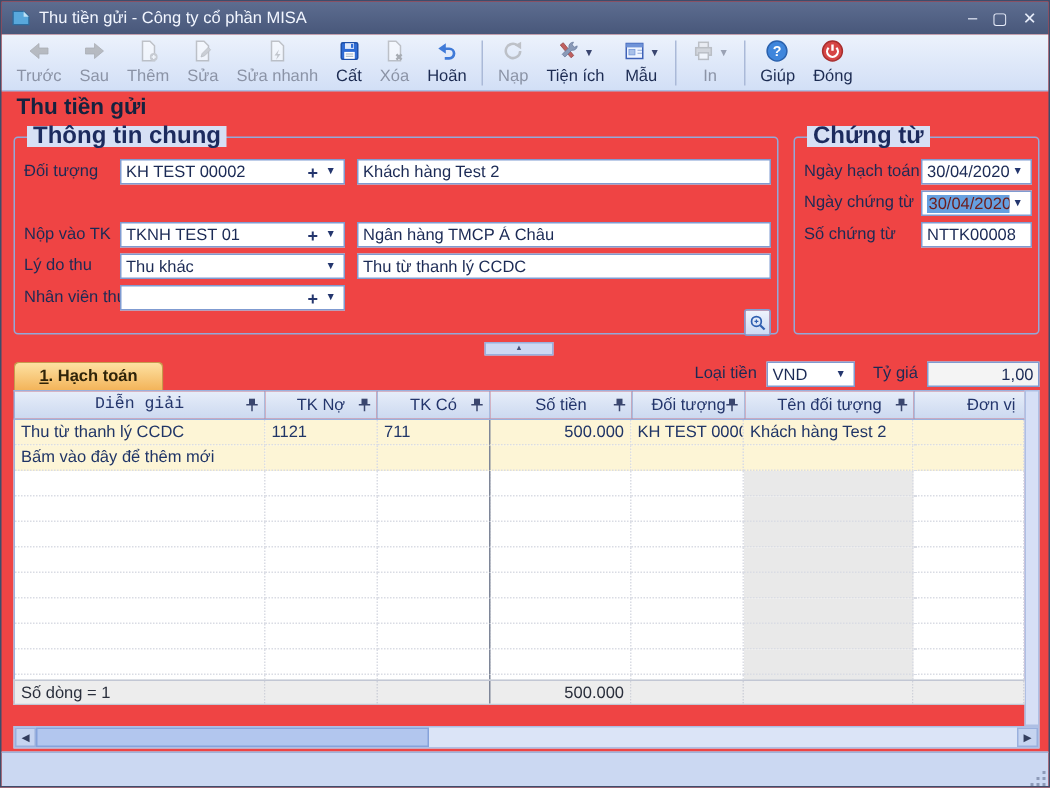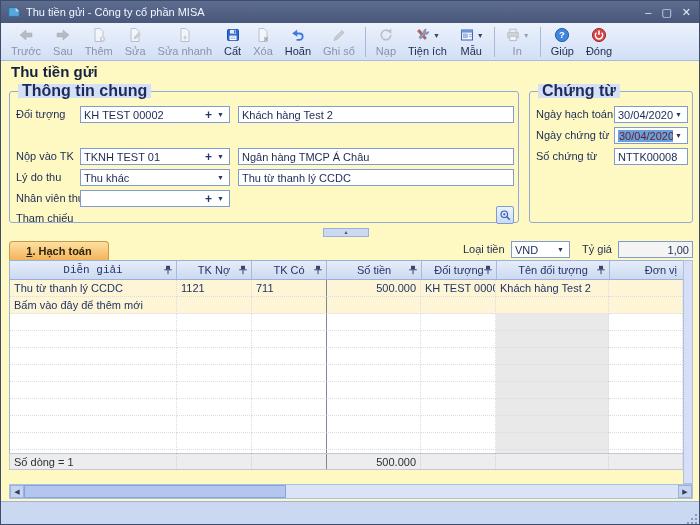--- a/index.html
+++ b/index.html
@@ -1,20 +1,20 @@
 <!DOCTYPE html>
 <html><head>
 <meta charset="utf-8">
 <style>
   html,body{margin:0;padding:0;background:#8a93a8;}
   *{box-sizing:border-box;}
   .window{
     position:relative;width:700px;height:525px;overflow:hidden;
     font-family:"Liberation Sans","DejaVu Sans",sans-serif;
-    background:#fef9c3;border:1px solid #3e4c6a;
+    background:#ef4444;border:1px solid #3e4c6a;
   }
   
   .titlebar{position:absolute;left:0;top:0;width:100%;height:22px;
     background:linear-gradient(#5d6d90,#48577a);display:flex;align-items:center;
     padding:0 6px;color:#f2f6ff;font-size:11px;}
   .titlebar .app-ico{width:14px;height:14px;margin-right:5px;flex:0 0 auto;}
   .titlebar .ttl{flex:1;white-space:nowrap;overflow:hidden;}
   .winbtns{display:flex;gap:10px;font-size:11px;color:#e8edfa;margin-right:2px;}
   .winbtns span{cursor:default;}
   
@@ -188,29 +188,20 @@
       </div>
       <div class="tb-btn">
         <span class="ic">
           <span><svg viewBox="0 0 16 16" width="16" height="16">
               <path d="M4 6.5h5.5a3.2 3.2 0 0 1 0 6.4H6.5" fill="none" stroke="#3f7ad8" stroke-width="1.8"></path>
               <path d="M7.2 2.8v7L2.2 6.3z" fill="#3f7ad8"></path>
             </svg></span>
         </span>
         <div class="lbl">Hoãn</div>
       </div>
-      <div class="tb-btn disabled">
-        <span class="ic">
-          <span><svg viewBox="0 0 16 16" width="16" height="16">
-              <path d="M3 13.5l1-3.2 6.8-6.8 2.2 2.2-6.8 6.8z" fill="#b8aa8c" stroke="#8f8268" stroke-width=".6"></path>
-              <path d="M10.8 3.5l2.2 2.2" stroke="#8f8268" stroke-width=".6"></path>
-            </svg></span>
-        </span>
-        <div class="lbl">Ghi sổ</div>
-      </div>
       <div class="tb-sep"></div>
       <div class="tb-btn disabled">
         <span class="ic">
           <span><svg viewBox="0 0 16 16" width="16" height="16">
               <path d="M12.8 8a4.8 4.8 0 1 1-1.8-3.8" fill="none" stroke="#8a97ad" stroke-width="1.7"></path>
               <path d="M13.4 1.8v5l-4.2-2.6z" fill="#8a97ad"></path>
             </svg></span>
         </span>
         <div class="lbl">Nạp</div>
       </div>
@@ -313,23 +304,20 @@
 
     <div class="frow" style="left:0;top:98px;width:100%;height:17px;">
       <span class="flabel">Nhân viên thu</span>
       <div class="tbx combo" style="left:70px;top:0;width:150px;">
         <span class="val"></span>
         <span class="plus">+</span>
         <span class="arr">▼</span>
       </div>
     </div>
 
-    <div class="frow" style="left:0;top:118px;width:100%;height:18px;">
-      <span class="flabel">Tham chiếu</span>
-    </div>
     <div class="zoombtn" style="left:486px;top:114px;">
       <svg viewBox="0 0 16 16" width="13" height="13">
         <circle cx="6.5" cy="6.5" r="4" fill="none" stroke="#2f5fb0" stroke-width="1.4"></circle>
         <path d="M9.6 9.6l3.6 3.6" stroke="#2f5fb0" stroke-width="1.8"></path>
         <path d="M6.5 4.9v3.2M4.9 6.5h3.2" stroke="#2f5fb0" stroke-width="1"></path>
       </svg>
     </div>
   </div>
 
   <div class="groupbox" style="left:528px;top:90px;width:164px;height:132px;">

